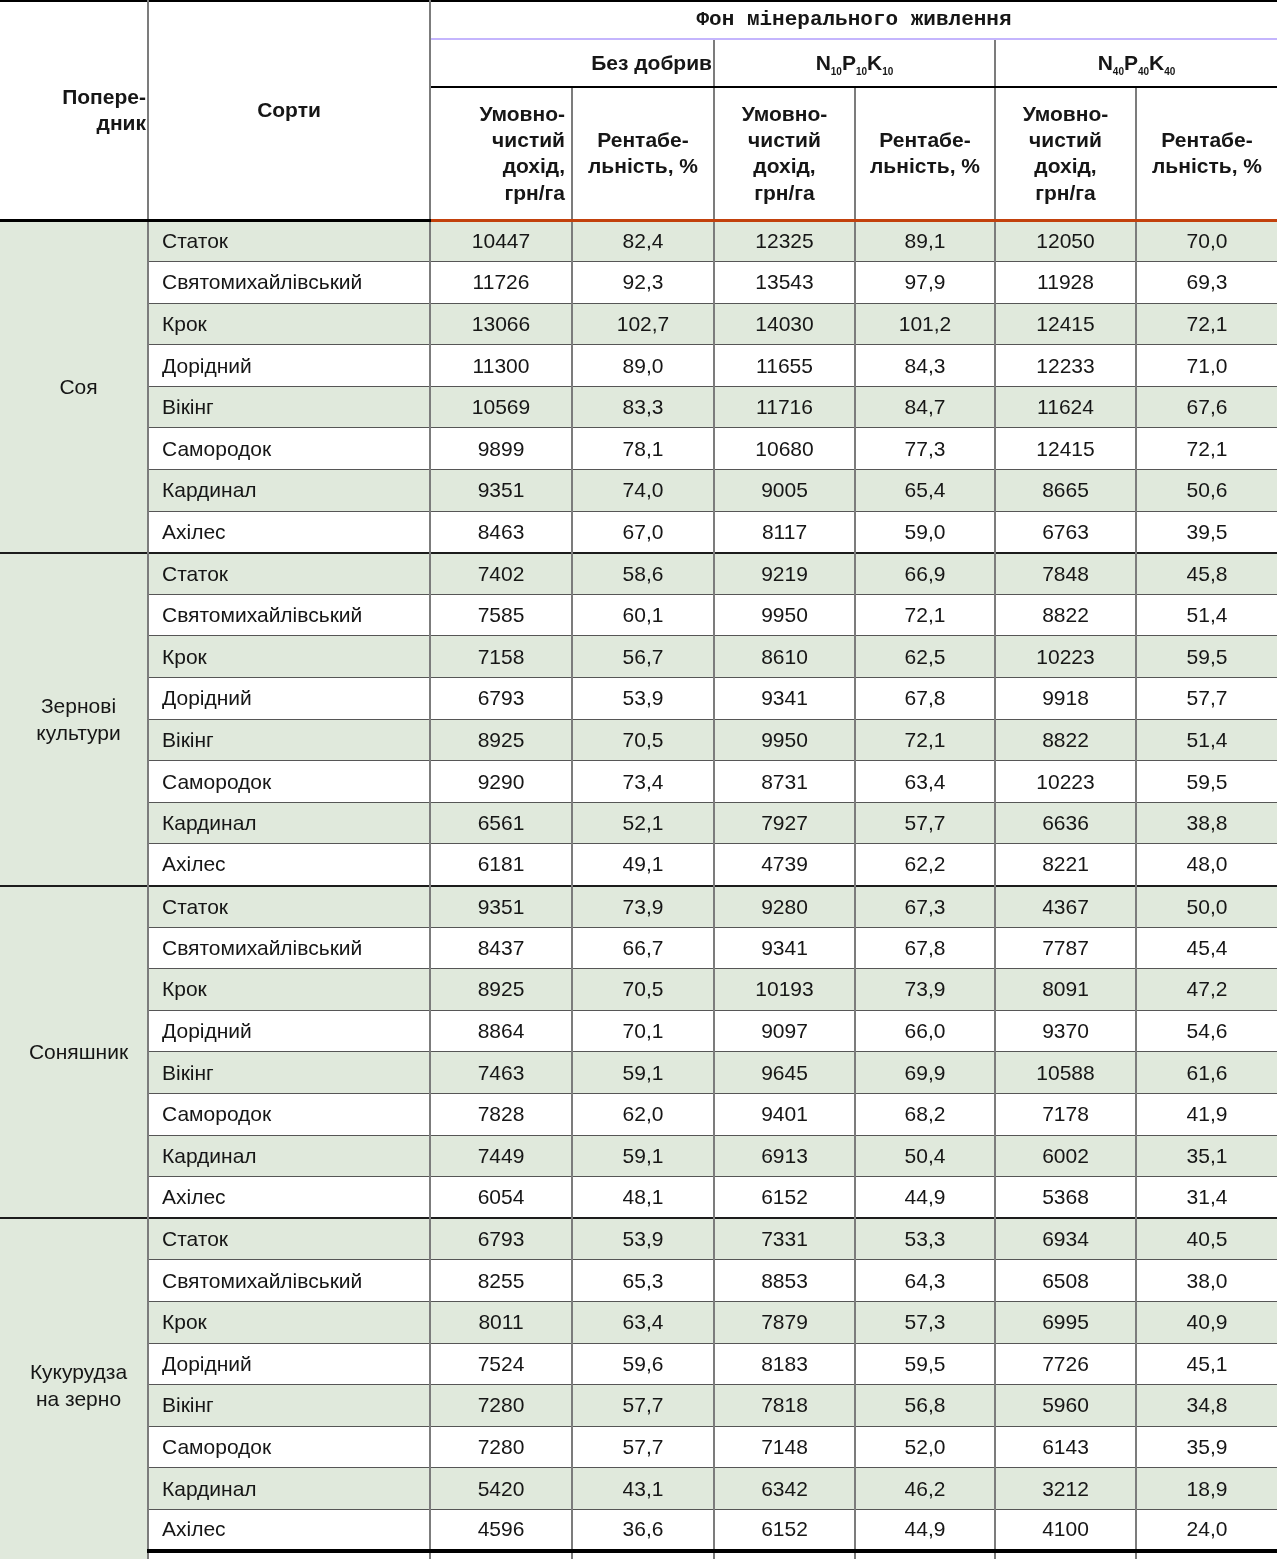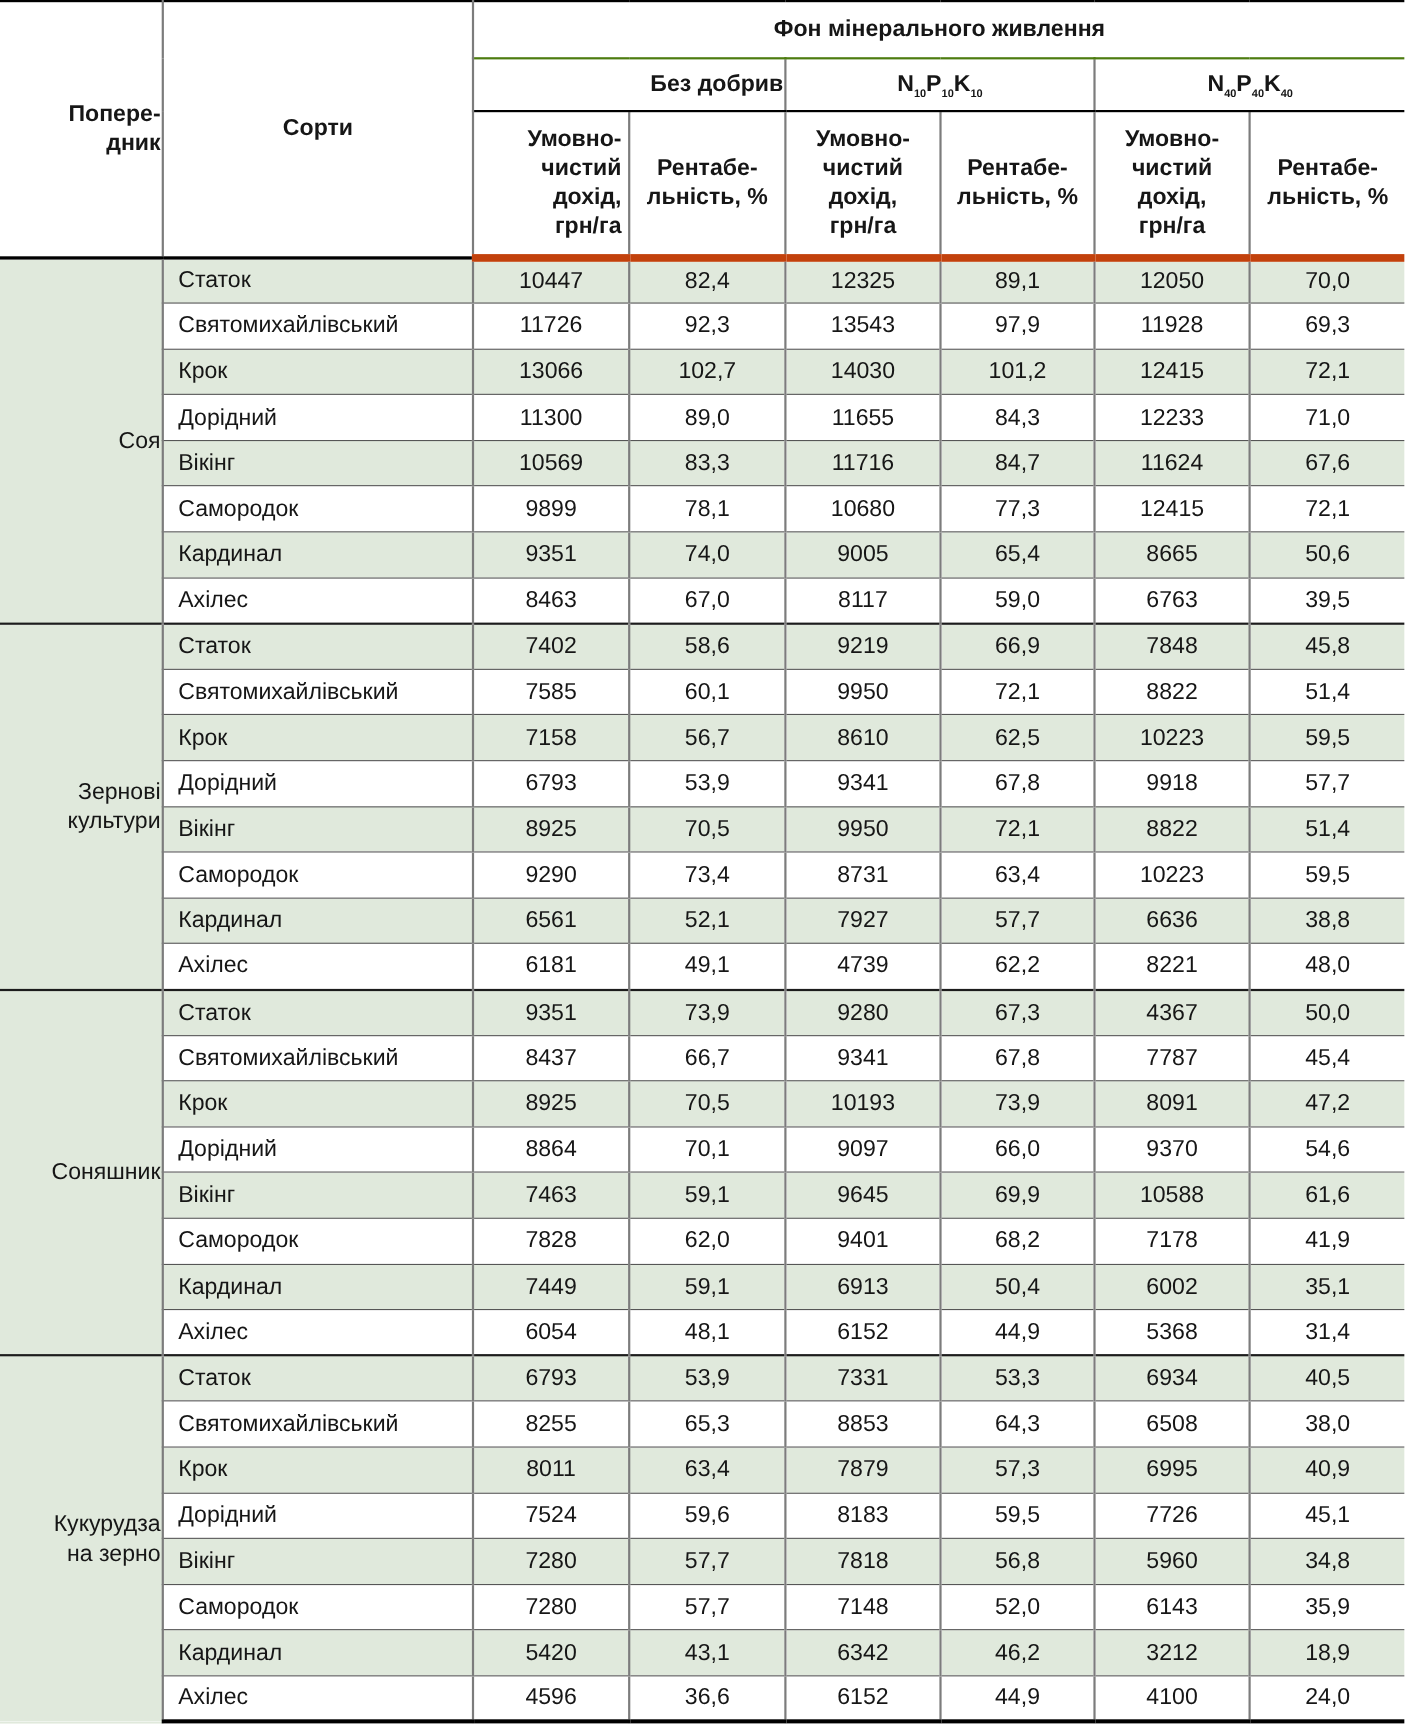--- a/index.html
+++ b/index.html
@@ -34,38 +34,38 @@
     background: #ffffff;
     font-weight: bold;
     font-size: 21px;
     line-height: 1.25;
     text-align: center;
     vertical-align: middle;
     white-space: pre-line;
     border-top: 2px solid #000000;
   }
   th.h-pred, th.h-sort { border-bottom: 3px solid #000000; }
-  th.h-nutrition { height: 52px; border-bottom: 2px solid #4d7c0f; }
+  th.h-nutrition { height: 38px; border-bottom: 2px solid #c4b5fd; font-family: Liberation Mono, monospace; }
   th.h-level { height: 48px; border-top: none; border-bottom: 2px solid #000000; }
-  th.h-leaf { height: 133px; border-top: none; border-bottom: 7px solid #c2410c; padding: 4px 6px; }
+  th.h-leaf { height: 133px; border-top: none; border-bottom: 3px solid #c2410c; padding: 4px 6px; }
   th sub { font-size: 10px; line-height: 0; }
 
   
   tbody td {
     height: 41.6px;
     font-size: 21px;
     text-align: center;
     vertical-align: middle;
     border-top: 1.5px solid #565656;
     background: #ffffff;
   }
   tbody tr.stripe td { background: #e0e9dc; }
   td.pred-cell {
     background: #e0e9dc !important;
-    text-align: right;
+    text-align: center;
     padding-left: 11px;
     white-space: pre-line;
     line-height: 1.3;
   }
   td.variety-cell {
     text-align: left;
     padding-left: 13px;
   }
   tbody tr.group-start td { border-top: 2.5px solid #1c1c1c; }
   tbody tr:first-child td { border-top: none; }

